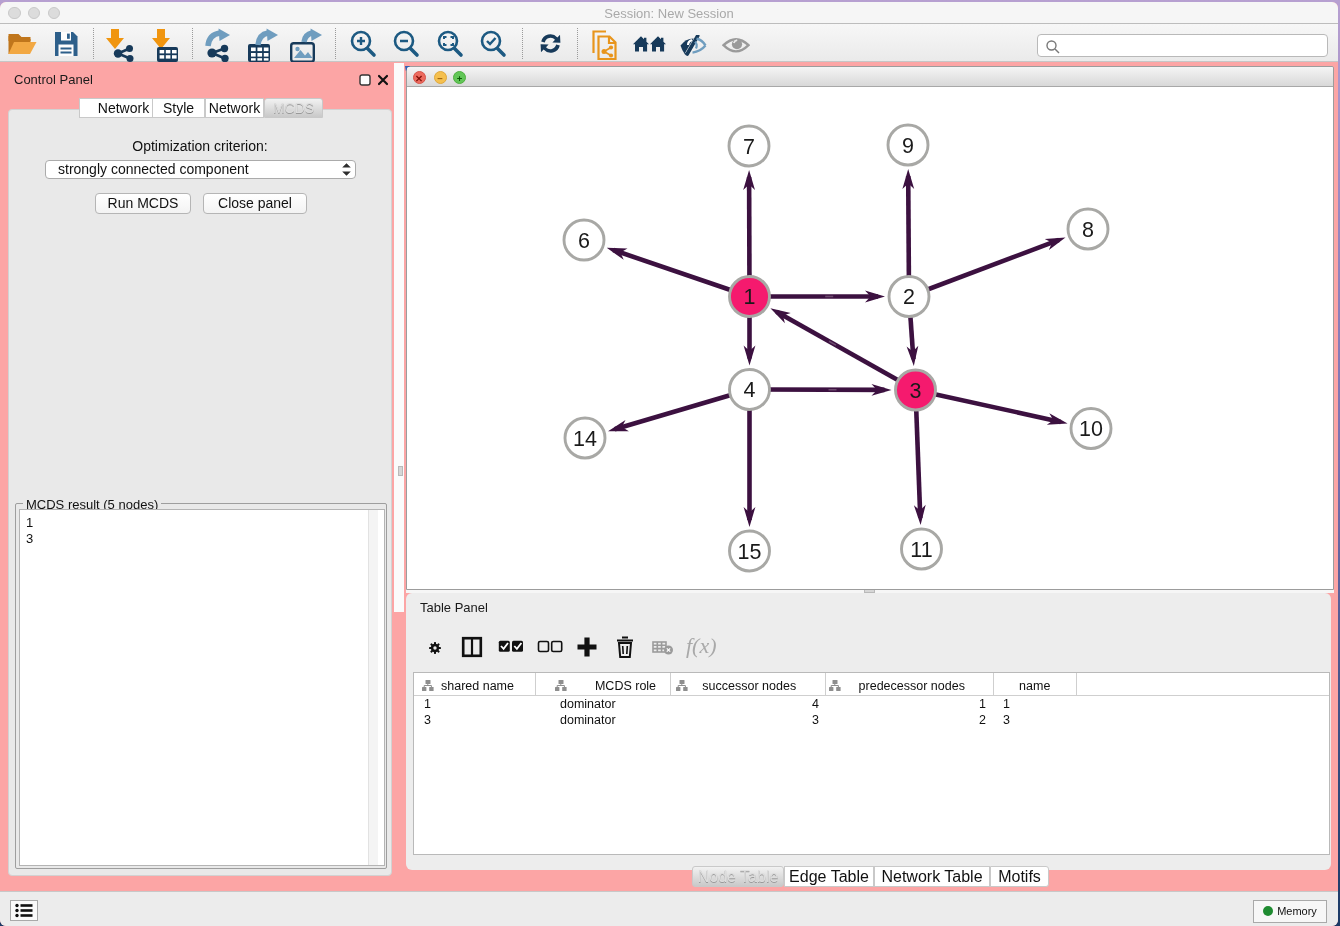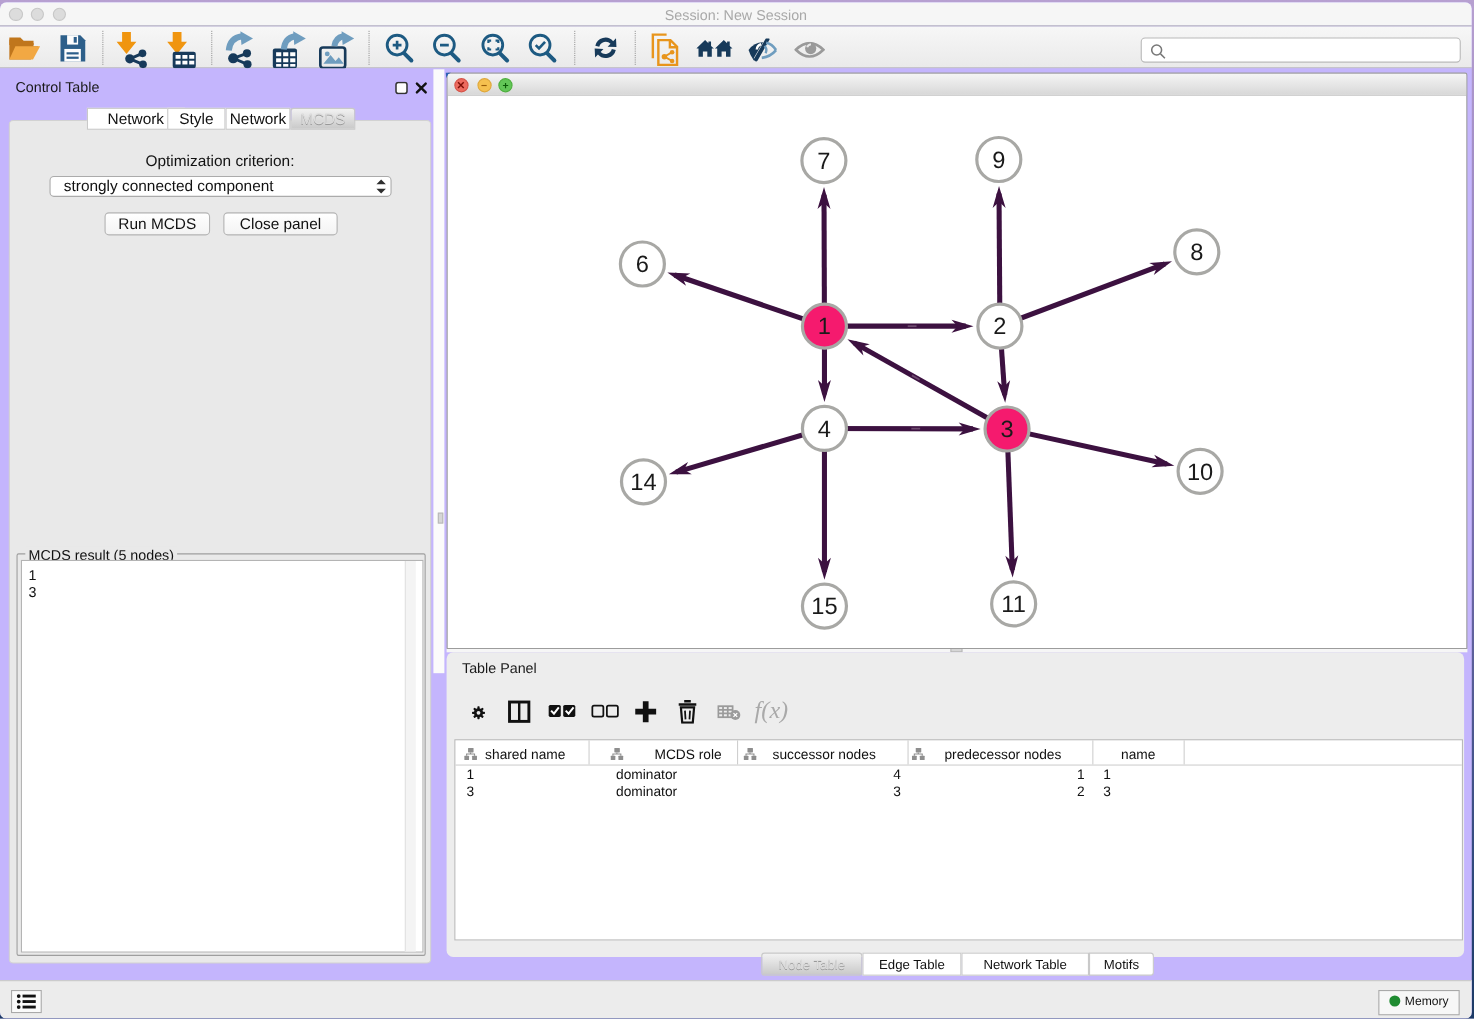--- a/index.html
+++ b/index.html
@@ -1,16 +1,16 @@
 <!DOCTYPE html>
 <html><head><meta charset="utf-8"><style>
 *{margin:0;padding:0;box-sizing:border-box}
 html,body{width:1340px;height:926px;overflow:hidden}
 body{font-family:"Liberation Sans",sans-serif;background:linear-gradient(180deg,#b7a0d1 0%,#a792c8 12%,#7a6fae 50%,#2a4678 88%,#1c3a66 100%);position:relative}
-#win{position:absolute;left:0;top:2px;width:1338px;height:924px;background:#c4b5fd;border-radius:6px 6px 6px 6px;overflow:hidden}
+#win{position:absolute;left:0;top:2px;width:1338px;height:924px;background:#fca5a5;border-radius:6px 6px 6px 6px;overflow:hidden}
 #titlebar{position:absolute;left:0;top:0;width:100%;height:21px;background:#f6f6f6}
 .tl{position:absolute;top:4.5px;width:12.4px;height:12.4px;border-radius:50%;background:#dcdcdc;border:1px solid #c8c8c8}
 #wtitle{position:absolute;top:4px;left:0;width:100%;text-align:center;font-size:13px;color:#a9a9a9}
 #toolbar{position:absolute;left:0;top:21px;width:100%;height:39px;background:linear-gradient(#f7f7f7,#eaeaea);border-top:1px solid #bdbdbd;border-bottom:1px solid #c6c6c6}
 .tsep{position:absolute;top:4px;height:31px;width:0;border-left:1px dotted #9a9a9a}
 .ticon{position:absolute;top:0}
 #searchbox{position:absolute;left:1037px;top:10px;width:291px;height:23px;background:#fff;border:1px solid #b9b9b9;border-radius:4px}
 
 #cp-title{position:absolute;left:14px;top:70px;font-size:13px;color:#1a1a1a}
 .winbtn{position:absolute;font-size:13px;color:#111}
@@ -34,21 +34,21 @@
 
 #tp{position:absolute;left:406px;top:591px;width:925px;height:277px;background:#ededed;border-radius:6px}
 #tp-title{position:absolute;left:14px;top:7px;font-size:13px;color:#1a1a1a}
 #tp-toolbar{position:absolute;left:14px;top:36px;width:897px;height:34px}
 #tbl{position:absolute;left:7px;top:79px;width:917px;height:183px;background:#fff;border:1px solid #b9b9b9}
 .hdr{position:absolute;top:0;height:21.5px;border-right:1px solid #cfcfcf;font-size:12.5px;color:#111;text-align:center;line-height:26px}
 .hline{position:absolute;left:0;top:21.5px;width:100%;border-top:1px solid #cfcfcf}
 .cell{position:absolute;font-size:12.5px;color:#111;line-height:16px}
 
 #btabs{position:absolute;left:692px;top:864px;height:21px}
-.btab{position:absolute;top:0;height:21px;background:#fff;border:1px solid #c9c9c9;font-size:12px;color:#111;text-align:center;line-height:20px}
+.btab{position:absolute;top:0;height:21px;background:#fff;border:1px solid #c9c9c9;font-size:16px;color:#111;text-align:center;line-height:20px}
 
 #statusbar{position:absolute;left:0;top:889px;width:100%;height:35px;border-top:1px solid #c8c8c8;background:#ececec}
 #listbtn{position:absolute;left:10px;top:8px;width:28px;height:21px;background:#fafafa;border:1px solid #a9a9a9}
 #membtn{position:absolute;right:11px;top:8px;width:74px;height:23px;background:#f7f7f7;border:1px solid #a9a9a9;font-size:11px;color:#111;text-align:center;line-height:21px}
 #membtn .dot{display:inline-block;width:10px;height:10px;border-radius:50%;background:#1f8b31;margin-right:4px;vertical-align:-1px}
 .grip{position:absolute;background:#d6d6d6;border:1px solid #b9b9b9}
 </style></head><body>
 <div id="win">
 <div id="titlebar">
  <div class="tl" style="left:8.3px"></div>
@@ -183,21 +183,21 @@
           <path d="M11.8 5 Q12.6 2.6 15.2 2.2" stroke="#e9e9e9" stroke-width="1.8" fill="none"></path>
         </svg></div>
 <div id="searchbox">
         <svg width="16" height="16" viewBox="0 0 16 16" style="position:absolute;left:7px;top:4px">
           <circle cx="6.5" cy="6.5" r="4.5" fill="none" stroke="#787878" stroke-width="1.4"></circle>
           <path d="M10 10 L14 14" stroke="#787878" stroke-width="1.4"></path>
         </svg>
       </div>
 </div>
 
-<div id="cp-title">Control Table</div>
+<div id="cp-title">Control Panel</div>
 <svg class="winbtn" style="left:359px;top:72px" width="12" height="12" viewBox="0 0 12 12">
       <rect x="1" y="1" width="10" height="10" rx="2" fill="#fdfdfd" stroke="#333" stroke-width="1.4"></rect>
     </svg>
 <svg class="winbtn" style="left:377px;top:72px" width="12" height="12" viewBox="0 0 12 12">
       <path d="M2 2 L10 10 M10 2 L2 10" stroke="#111" stroke-width="2.2" stroke-linecap="round"></path>
     </svg>
 <div id="cp-tabs">
  <div class="tab" style="left:0;width:89px">Network</div>
  <div class="tab" style="left:73px;width:53px">Style</div>
  <div class="tab" style="left:126px;width:59px">Network</div>

